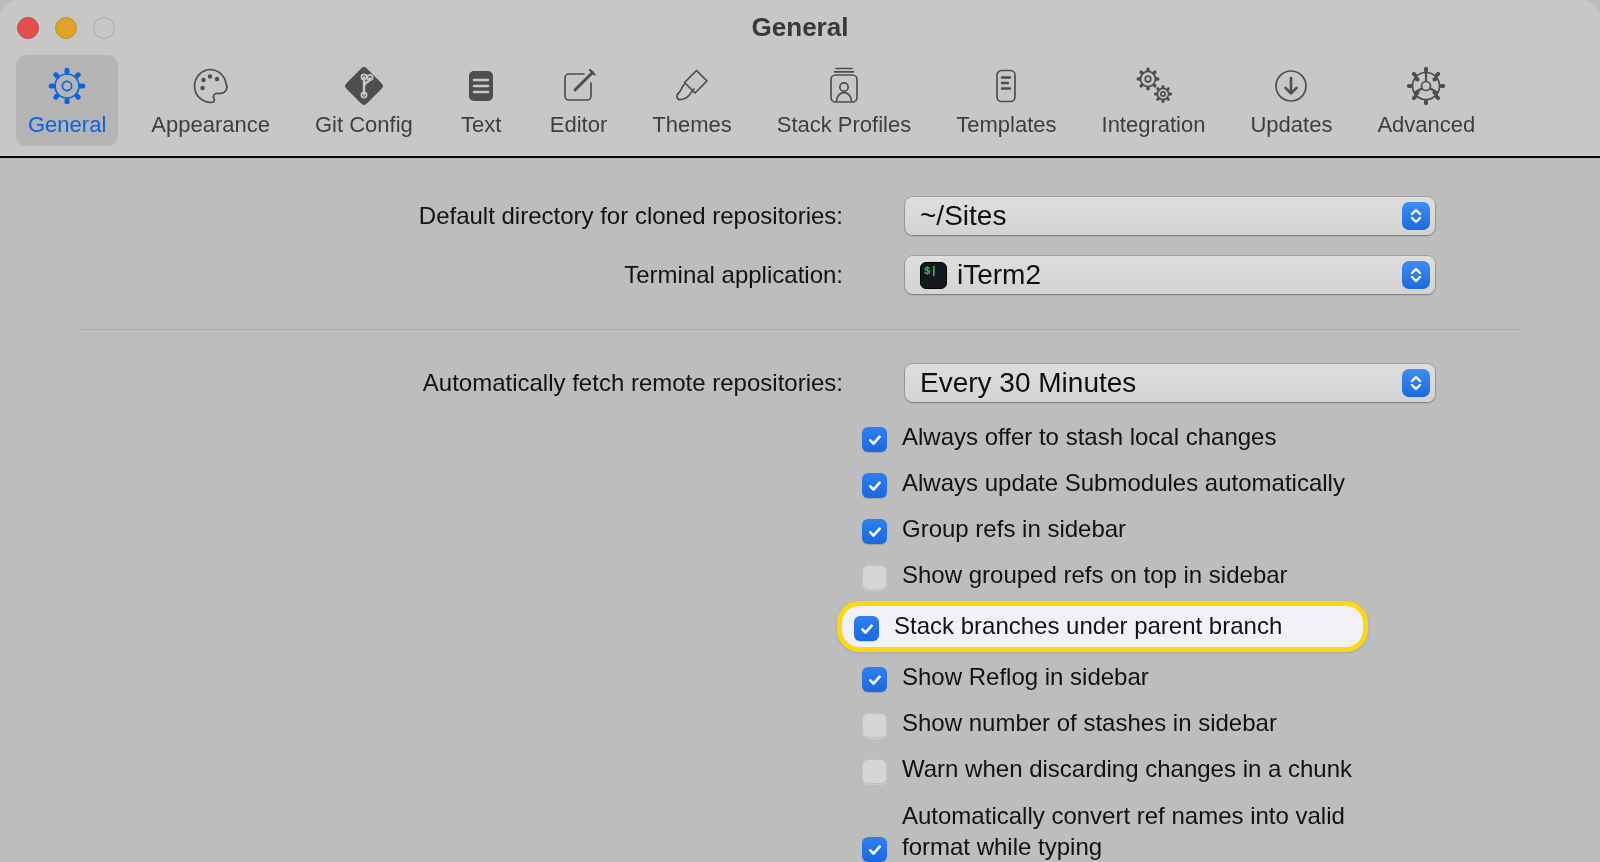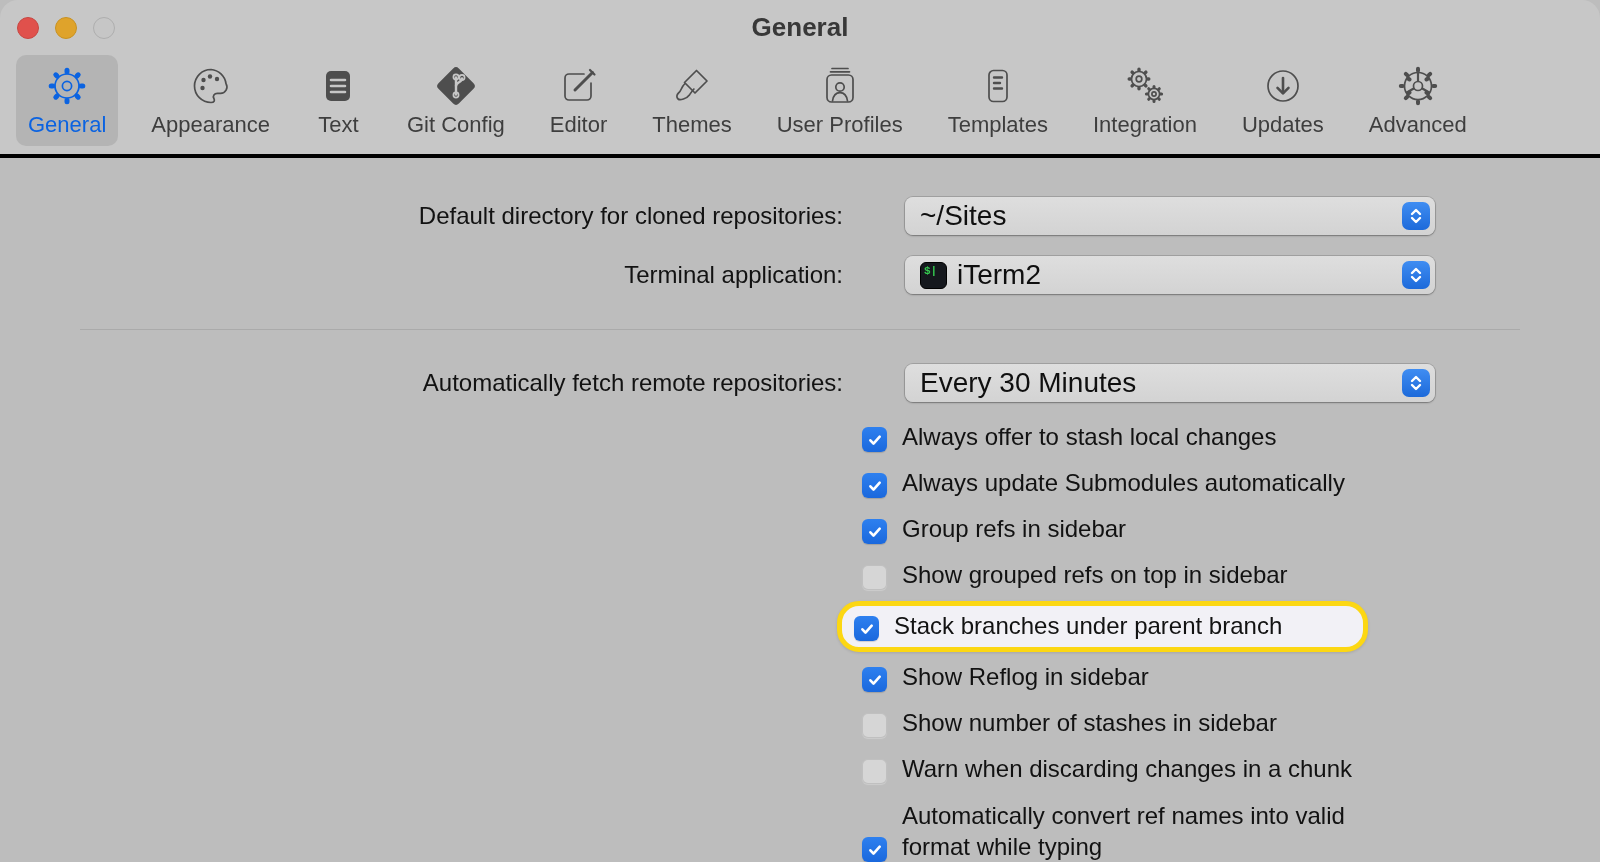--- a/index.html
+++ b/index.html
@@ -5,21 +5,21 @@
   * { margin:0; padding:0; box-sizing:border-box; }
   html,body { width:1600px; height:862px; overflow:hidden; }
   body {
     font-family:"Liberation Sans","DejaVu Sans",sans-serif;
     background:#bdbdbd; position:relative;
     -webkit-font-smoothing:antialiased;
   }
   
   .toolbar {
     position:absolute; top:0; left:0; right:0; height:158px;
-    background:#c7c7c7; border-bottom:4px solid #000000;
+    background:#c7c7c7; border-bottom:2px solid #000000;
     border-radius:18px 18px 0 0;
   }
   .traffic { position:absolute; top:17px; left:17px; display:flex; gap:16px; }
   .tl { width:22px; height:22px; border-radius:50%; }
   .tl.close { background:#e0514c; border:1px solid #c84742; }
   .tl.min   { background:#dfa32b; border:1px solid #c89222; }
   .tl.zoom  { background:#c6c6c6; border:1px solid #aeaeae; }
   .win-title {
     position:absolute; top:12px; left:0; right:0; text-align:center;
     font-size:26px; font-weight:bold; color:#383838;
@@ -132,46 +132,46 @@
             <circle class="fillpart" cx="21" cy="12.5" r="2.2"></circle>
             <circle class="fillpart" cx="28" cy="15" r="2.2"></circle>
             <circle class="fillpart" cx="13.5" cy="24" r="2.2"></circle>
           </svg>
         </div>
         <div class="tlabel">Appearance</div>
       </div>
       <div class="tab">
         <div class="ticon">
           <svg viewBox="0 0 44 44">
-            <rect class="fillpart" x="10" y="7" width="24" height="30" rx="5"></rect>
-            <g class="whitepart" stroke-width="2.6" stroke-linecap="round">
-              <path d="M15 16h14M15 22h14M15 28h14"></path>
-            </g>
-          </svg>
-        </div>
-        <div class="tlabel">Text</div>
-      </div>
-      <div class="tab">
-        <div class="ticon">
-          <svg viewBox="0 0 44 44">
             <rect class="fillpart" x="7.6" y="7.6" width="28.8" height="28.8" rx="4" transform="rotate(45 22 22)"></rect>
             <g class="whitepart" stroke-width="2.4" stroke-linecap="round">
               <path d="M22 13.5v17"></path>
               <path d="M22 22c0-4 6-3.5 6-7.5"></path>
             </g>
             <circle class="whitepart" cx="22" cy="13" r="2.6"></circle>
             <circle class="whitepart" cx="28" cy="13.5" r="2.6"></circle>
             <circle class="whitepart" cx="22" cy="31" r="2.6"></circle>
           </svg>
         </div>
         <div class="tlabel">Git Config</div>
       </div>
       <div class="tab">
         <div class="ticon">
           <svg viewBox="0 0 44 44">
+            <rect class="fillpart" x="10" y="7" width="24" height="30" rx="5"></rect>
+            <g class="whitepart" stroke-width="2.6" stroke-linecap="round">
+              <path d="M15 16h14M15 22h14M15 28h14"></path>
+            </g>
+          </svg>
+        </div>
+        <div class="tlabel">Text</div>
+      </div>
+      <div class="tab">
+        <div class="ticon">
+          <svg viewBox="0 0 44 44">
             <path d="M27 10H12a4 4 0 0 0-4 4v18a4 4 0 0 0 4 4h18a4 4 0 0 0 4-4V19" stroke-linecap="round"></path>
             <path d="M18 26L35.5 8.5" stroke-width="3" stroke-linecap="round"></path>
             <path d="M33 6l4.5 4.5" stroke-width="2.2" stroke-linecap="round"></path>
           </svg>
         </div>
         <div class="tlabel">Editor</div>
       </div>
       <div class="tab">
         <div class="ticon">
           <svg viewBox="0 0 44 44">
@@ -186,21 +186,21 @@
           <svg viewBox="0 0 44 44">
             <rect x="9" y="11" width="26" height="27" rx="4.5"></rect>
             <g stroke-linecap="round">
               <path d="M14 4.5h16"></path>
               <path d="M12.5 7.8h19"></path>
             </g>
             <circle cx="22" cy="23" r="4.2"></circle>
             <path d="M14.5 37c.8-5.5 3.8-8.3 7.5-8.3s6.7 2.8 7.5 8.3" stroke-linecap="round"></path>
           </svg>
         </div>
-        <div class="tlabel">User Profiles</div>
+        <div class="tlabel">Stack Profiles</div>
       </div>
       <div class="tab">
         <div class="ticon">
           <svg viewBox="0 0 44 44">
             <rect x="13" y="6.5" width="18" height="31" rx="4.5"></rect>
             <g stroke-width="2.4" stroke-linecap="round">
               <path d="M18 13.5h8M18 19h6M18 24.5h8"></path>
             </g>
           </svg>
         </div>

